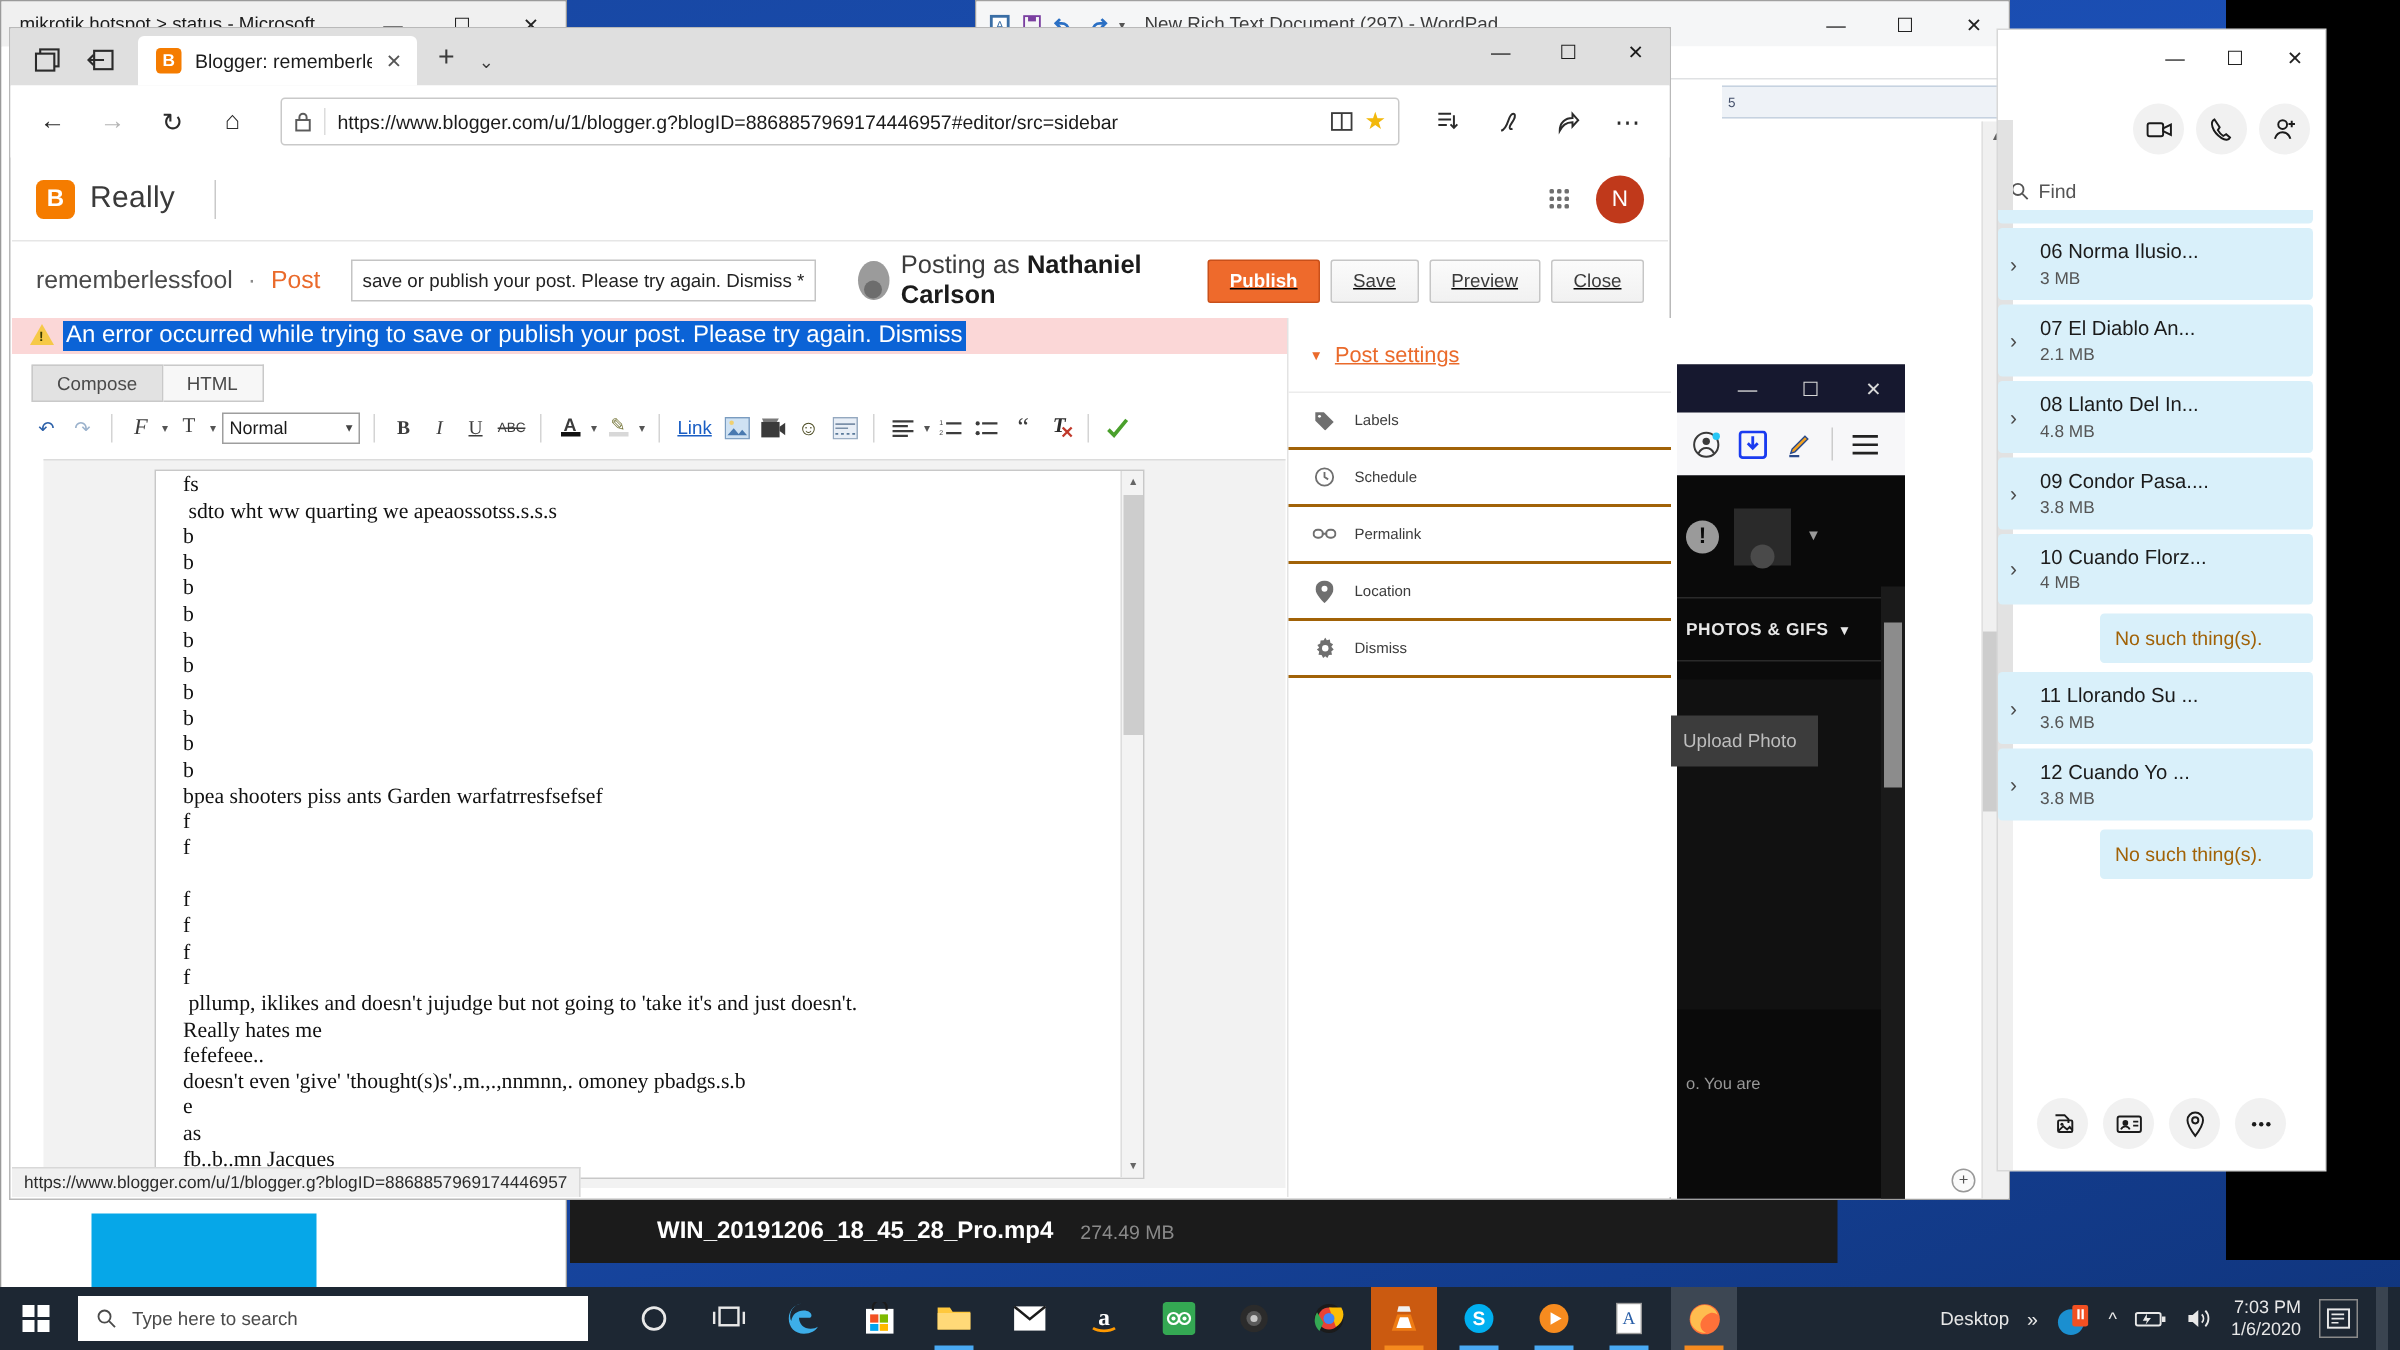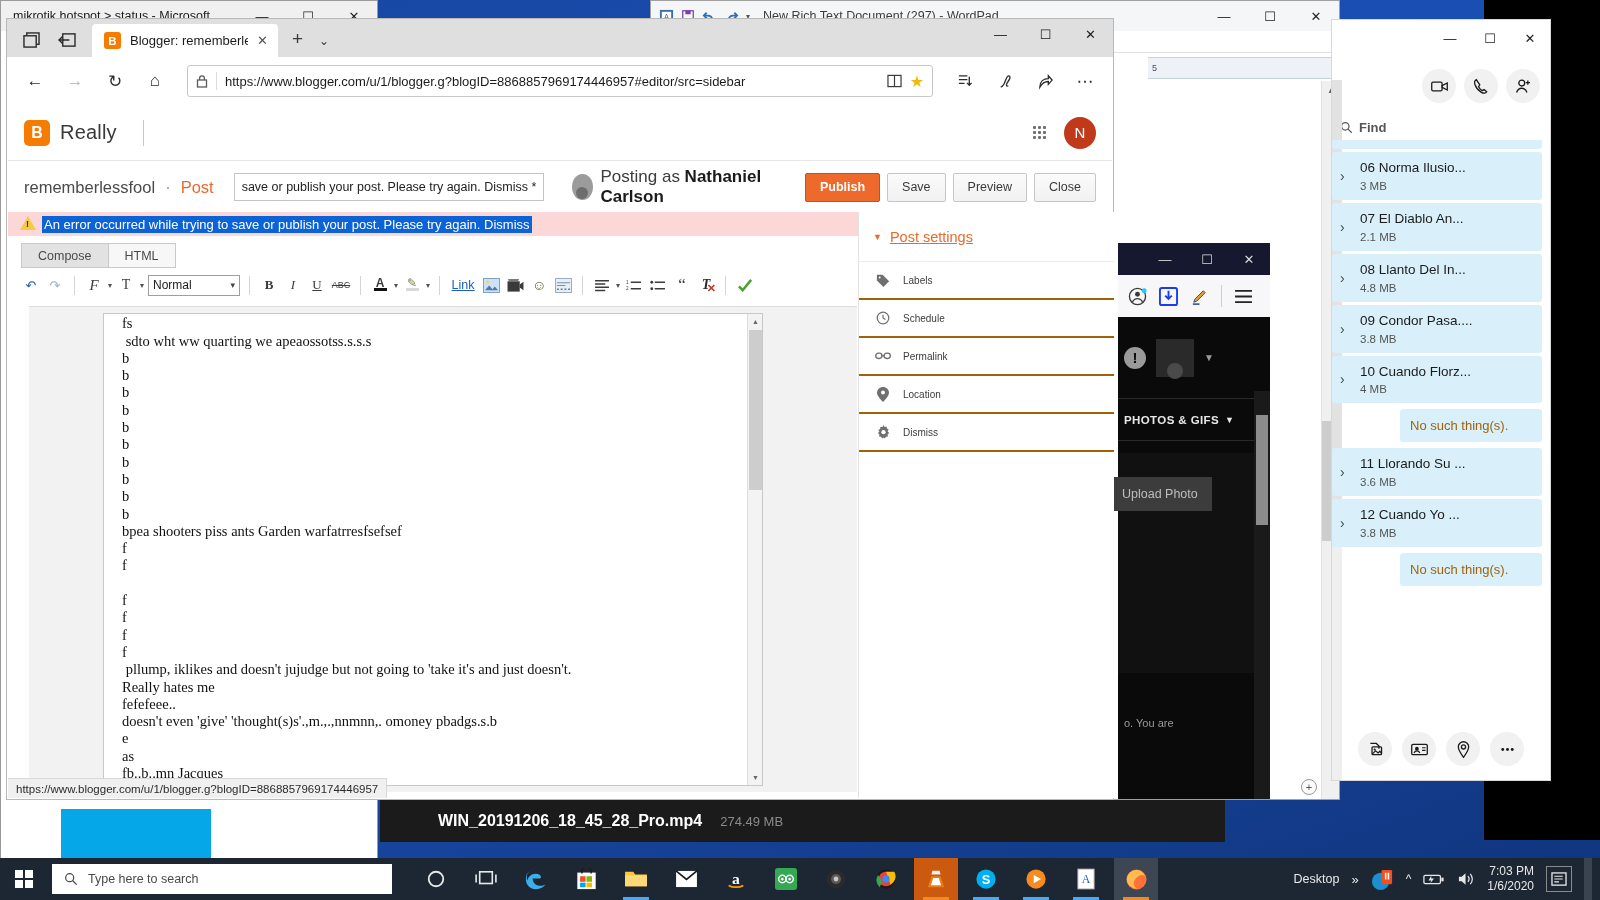--- a/index.html
+++ b/index.html
@@ -101,21 +101,21 @@
   #skype {
     left:1332px; top:20px; width:218px; height:760px;
     background:#fff; box-shadow:0 0 0 1px #d8d8d8;
   }
   #skype .sk-title { height:36px; display:flex; align-items:center; }
   #skype .sk-actions { height:60px; display:flex; align-items:center; justify-content:flex-end;
                        gap:8px; padding-right:10px; }
   .sk-circle { width:34px;height:34px;border-radius:50%;background:#f1f1f1;
                display:flex;align-items:center;justify-content:center; }
   #skype .sk-find { position:absolute; left:8px; top:100px; display:flex; align-items:center; gap:6px;
-                    font-size:13px; color:#555; font-weight:bold; }
+                    font-size:13px; color:#555; font-weight:normal; }
   #skype .sk-list { position:absolute; left:0; top:120px; right:0; bottom:62px; overflow:hidden; }
   .sk-msg-file {
     position:relative; margin:3px 8px 3px 0; background:#d9f0fa;
     border-radius:3px; padding:8px 10px 8px 28px;
   }
   .sk-msg-file .chev { position:absolute; left:8px; top:50%; transform:translateY(-50%);
                        font-size:14px; color:#4a4a4a; }
   .sk-fname { font-size:13.5px; color:#1b1b1b; line-height:1.25; }
   .sk-fsize { font-size:11.5px; color:#555; margin-top:3px; }
   .sk-msg-text {
@@ -194,38 +194,38 @@
     width:386px; height:28px; border:1px solid #c4c4c4; background:#fff;
     font-size:12.5px; color:#222; padding:0 7px; font-family:"Liberation Sans",sans-serif;
     margin-left:10px;
   }
   .pt-posting { display:flex; align-items:center; gap:8px; margin-left:18px; }
   .pt-pavatar { width:26px;height:26px;border-radius:50%;background:#9b9b9b;
                 display:flex;align-items:flex-end;justify-content:center;overflow:hidden;}
   .pt-pavatar span { width:12px;height:12px;border-radius:50%;background:#6d6d6d;margin-bottom:1px;}
   .pt-posting-text { font-size:17px; color:#3c3c3c; }
   .pt-posting-text b { color:#1b1b1b; }
-  .pt-buttons { margin-left:14px; display:flex; gap:7px; }
+  .pt-buttons { margin-left:14px; display:flex; gap:7px;text-decoration:underline; }
   .btn {
     height:29px; padding:0 14px; font-size:12.5px; border:1px solid #c6c6c6;
     background:linear-gradient(#fbfbfb,#f1f1f1); color:#3a3a3a;
     display:flex; align-items:center; border-radius:2px;
     font-family:"Liberation Sans",sans-serif;
   }
   .btn.publish { background:#ee6a2c; border-color:#c9501a; color:#fff; font-weight:bold; }
 
   .error-bar {
     position:absolute; left:1px; top:193px; width:850px; height:24px;
     background:#fbd7d7; display:flex; align-items:center; padding-left:34px; gap:6px;
   }
   .error-warn { position:absolute; left:12px; top:4px; width:0;height:0;
                 border-left:8px solid transparent;border-right:8px solid transparent;
                 border-bottom:14px solid #f6c947; }
   .error-warn:after { content:"!"; position:absolute; left:-2px; top:3px; font-size:9px; color:#3a3a00; font-weight:bold;}
-  .error-text { background:#0b63d6; color:#fff; font-size:13px; padding:1px 2px; }
+  .error-text { background:#0b63d6; color:#fff; font-size:16px; padding:1px 2px; }
 
   .mode-tabs { position:absolute; left:14px; top:224px; display:flex; }
   .mode-tab { height:25px; padding:0 16px; font-size:12.5px; display:flex; align-items:center;
               border:1px solid #c9c9c9; color:#4a4a4a; }
   .mode-tab.active { background:#e2e2e2; }
   .mode-tab.inactive { background:#f7f7f7; border-left:none; }
 
   .fmt-toolbar {
     position:absolute; left:14px; top:251px; width:836px; height:30px;
     display:flex; align-items:center; gap:4px; font-size:13px; color:#3c3c3c;

